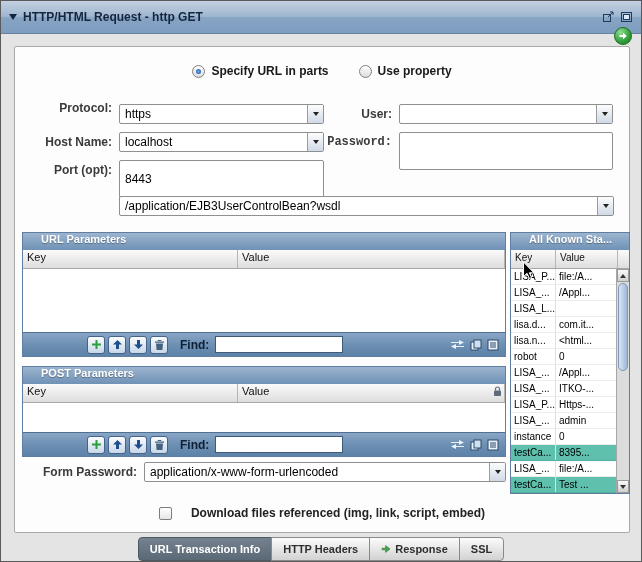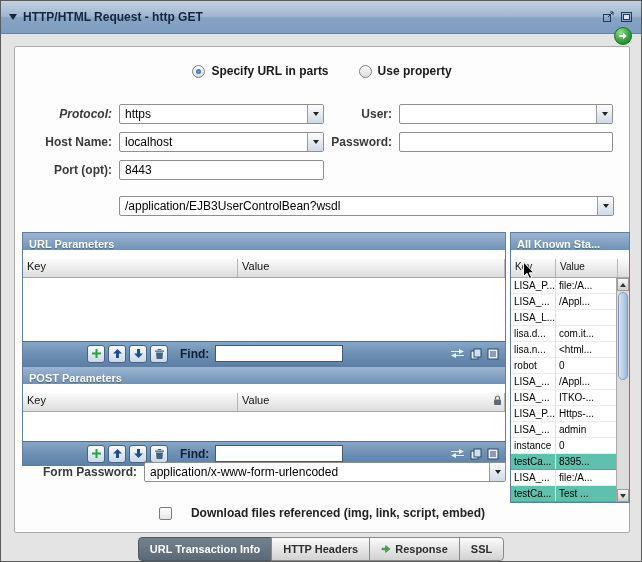--- a/index.html
+++ b/index.html
@@ -36,28 +36,28 @@
   .flabel { position:absolute; height:20px; line-height:20px; font-size:12px; font-weight:bold; color:#3a3a3a; text-align:right; }
 
   .combo { position:absolute; height:20px; background:#fff; border:1px solid #8f8f8f; border-radius:2px;
     display:flex; align-items:stretch; overflow:hidden; }
   .combo .val { flex:1; font-size:12px; line-height:18px; padding:0 5px; white-space:nowrap; overflow:hidden; color:#000; }
   .carrow { width:16px; border-left:1px solid #9b9b9b; background:linear-gradient(#fdfdfd,#cfd9e6);
     display:flex; align-items:center; justify-content:center; }
   .carrow::after { content:""; border-left:3.5px solid transparent; border-right:3.5px solid transparent; border-top:4.5px solid #222; }
 
   .tfield { position:absolute; height:20px; border:1px solid #8f8f8f; border-radius:2px; background:#fff;
-    font-size:12px; padding:0 5px; font-family:inherit; color:#000; outline:none; }
+    font-size:12px; padding:18px 5px; font-family:inherit; color:#000; outline:none; }
 
   
   .section { position:absolute; border:1px solid #5f7ea1; background:#fff; }
-  .sec-header { height:17px; background:linear-gradient(#9cb4d0,#6f92b6); display:flex; align-items:flex-end; padding:0 6px; }
+  .sec-header { height:17px; background:linear-gradient(#9cb4d0,#6f92b6); display:flex; align-items:flex-start; padding:0 18px; }
   .sec-title { font-size:11px; font-weight:bold; color:#fff; text-shadow:0 1px 1px rgba(0,0,0,.35); white-space:nowrap; }
   .colhead { height:19px; display:flex; background:linear-gradient(#fbfbfb,#dddddd);
-    border-bottom:1px solid #a7a7a7; font-size:11px; color:#111; position:relative;margin-top:9px; }
+    border-bottom:1px solid #a7a7a7; font-size:11px; color:#111; position:relative; }
   .col { line-height:15px; padding:0 4px; border-right:1px solid #b5b5b5; overflow:hidden; white-space:nowrap; }
   .col.grow { flex:1; }
   .tbody { background:#fff; }
   .lock-slot { position:absolute; right:3px; top:2px; display:inline-flex; }
 
   
   .tb { height:24px; background:linear-gradient(#8aa6c6 0%, #6d90b3 50%, #5d82a8 100%);
     border-top:1px solid #4f7094; display:flex; align-items:center; padding:0 6px; }
   .tb-group { display:flex; gap:3px; margin-left:58px; }
   .tb-btn { width:18px; height:18px; border:1px solid #46648a; border-radius:3px;
@@ -137,39 +137,39 @@
       <span class="radio-group">
         <span class="radio checked"></span>
         <span class="radio-label">Specify URL in parts</span>
       </span>
       <span class="radio-group">
         <span class="radio"></span>
         <span class="radio-label">Use property</span>
       </span>
     </div>
 
-    <span class="flabel" style="left:0;top:57px;width:97px;font-style:italic;">Protocol:</span>
+    <span class="flabel" style="left:0;top:51px;width:97px;">Protocol:</span>
     <div class="combo" style="left:104px;top:57px;width:205px;">
       <span class="val">https</span>
       <span class="carrow"></span>
     </div>
 
     <span class="flabel" style="left:318px;top:57px;width:59px;">User:</span>
     <div class="combo" style="left:384px;top:57px;width:214px;">
       <span class="val"></span>
       <span class="carrow"></span>
     </div>
 
     <span class="flabel" style="left:0;top:85px;width:97px;">Host Name:</span>
     <div class="combo" style="left:104px;top:85px;width:205px;">
       <span class="val">localhost</span>
       <span class="carrow"></span>
     </div>
 
-    <span class="flabel" style="left:300px;top:85px;width:77px;">Password:</span>
+    <span class="flabel" style="left:300px;top:85px;width:77px;font-family:Liberation Mono, monospace;">Password:</span>
     <input class="tfield" style="left: 384px; top: 85px; width: 214px;">
 
     <span class="flabel" style="left:0;top:113px;width:97px;">Port (opt):</span>
     <input class="tfield" style="left: 104px; top: 113px; width: 205px;" value="8443">
 
     <div class="combo" style="left:104px;top:149px;width:495px;">
       <span class="val">/application/EJB3UserControlBean?wsdl</span>
       <span class="carrow"></span>
     </div>
 

